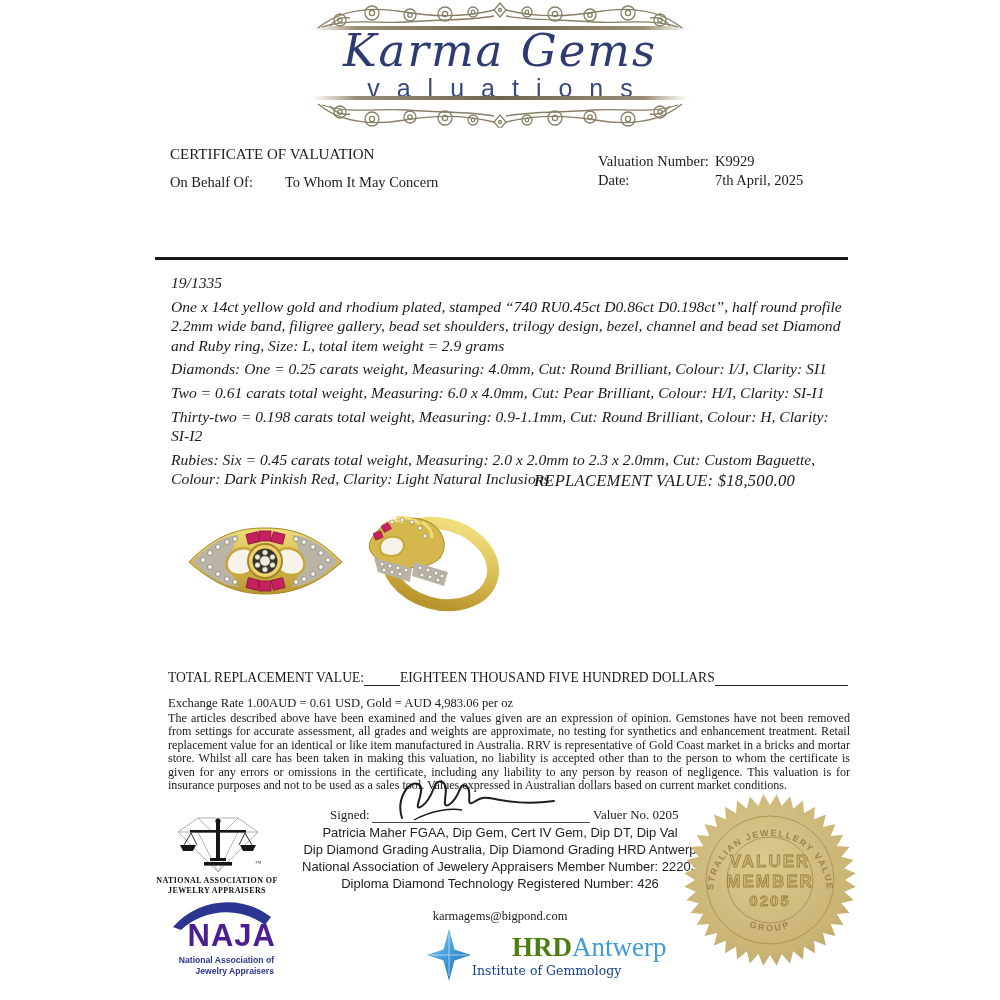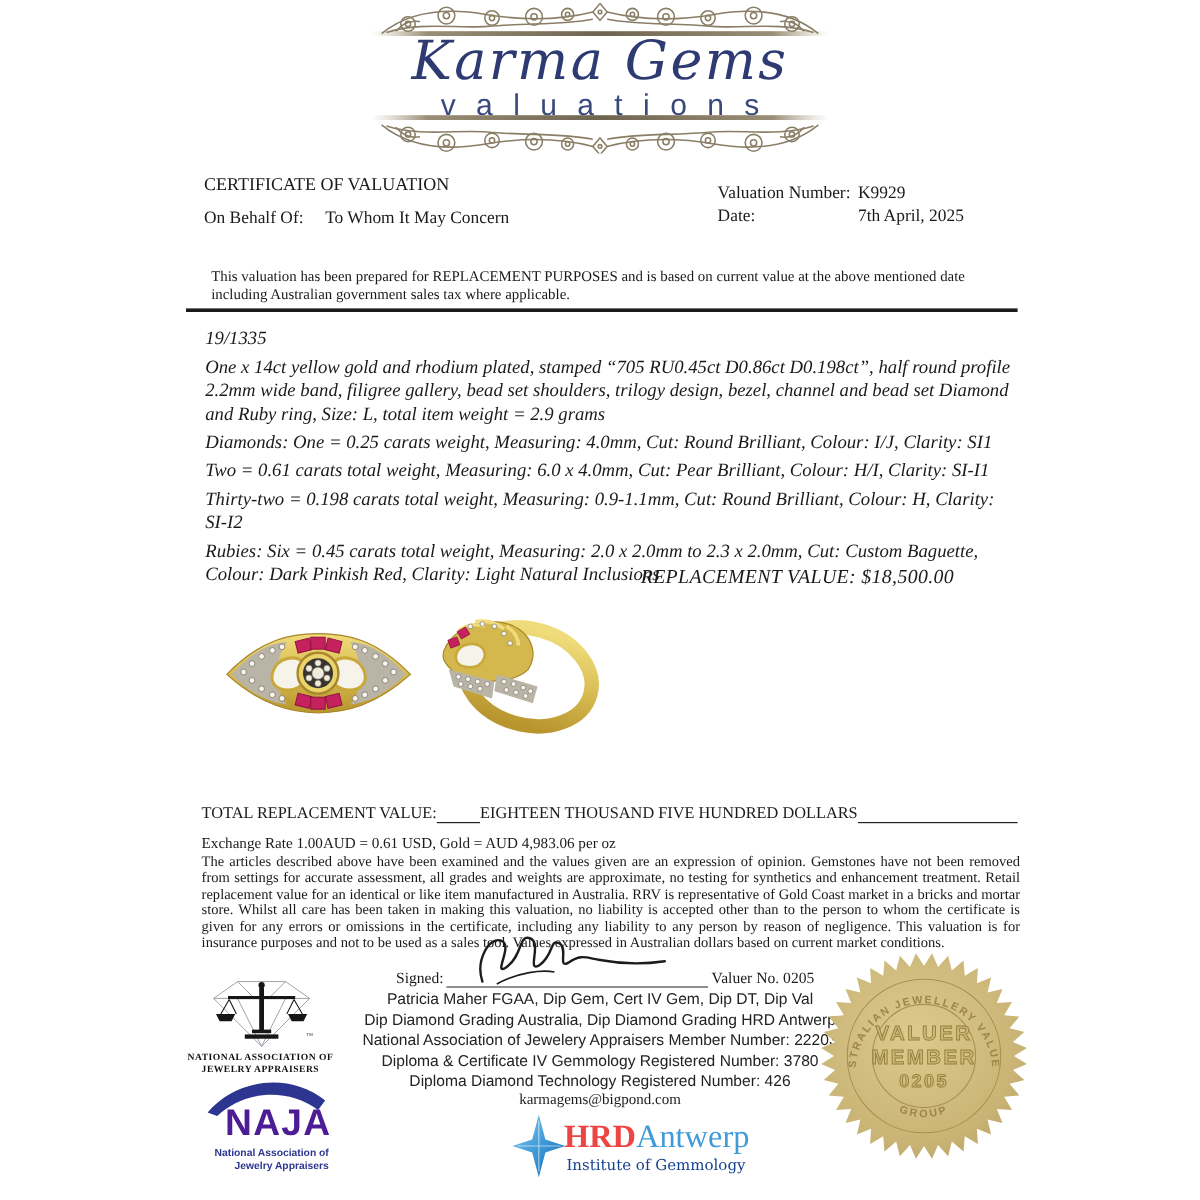--- a/index.html
+++ b/index.html
@@ -9,21 +9,21 @@
 
   
   .brand-name{top:24px;left:0;width:1000px;text-align:center;
     font-family:"DejaVu Serif",serif;font-style:italic;font-size:45px;color:#2e3a72;letter-spacing:2px;}
   .brand-sub{top:74px;left:0;width:1000px;text-align:center;
     font-family:"Liberation Sans",sans-serif;font-size:25px;color:#39497e;letter-spacing:17px;text-indent:17px;}
 
   
   .cert-title{top:146px;left:170px;font-size:15px;}
   .cert-behalf{top:174px;left:170px;font-size:14.5px;}
-  .cert-behalf .val{margin-left:18px;}
+  .cert-behalf .val{margin-left:32px;}
   .vn-label{top:153px;left:598px;font-size:14.5px;}
   .vn-value{top:153px;left:715px;font-size:14.5px;}
   .dt-label{top:172px;left:598px;font-size:14.5px;}
   .dt-value{top:172px;left:715px;font-size:14.5px;}
 
   .disclaimer{top:223px;left:176px;width:672px;font-size:12.4px;line-height:15px;}
   .rule-thick{top:257px;left:155px;width:693px;height:3px;background:#1b1b1b;}
 
   
   .item-block{top:269px;left:167px;width:683px;font-style:italic;font-size:15.6px;line-height:19.6px;}
@@ -49,21 +49,21 @@
   
   .scales-cap{top:876px;left:152px;width:130px;text-align:center;font-size:8px;font-weight:bold;
     line-height:10px;letter-spacing:.4px;color:#111;}
   .naja-word{top:918px;left:168px;width:108px;text-align:right;
     font-family:"Liberation Sans",sans-serif;font-weight:bold;font-size:31px;color:#4c1d95;letter-spacing:1px;}
   .naja-cap{top:955px;left:150px;width:124px;text-align:right;
     font-family:"Liberation Sans",sans-serif;font-size:8.6px;font-weight:bold;line-height:11px;color:#2c3690;}
 
   
   .hrd-text{top:934px;left:470px;font-family:"Liberation Serif",serif;font-size:27px;line-height:27px;}
-  .hrd-text .b{font-weight:bold;color:#ef4444;}
+  .hrd-text .b{font-weight:bold;color:#4d7c0f;margin-left:42px;}
   .hrd-text .l{color:#3f9bd8;}
   .hrd-cap{top:963px;left:472px;font-size:12.5px;color:#16418c;font-family:"DejaVu Serif",serif;}
 </style>
 </head>
 <body>
 
 <div class="page">
 
   <svg class="abs" style="top:2px;left:310px" width="380" height="30" viewBox="0 0 380 30">
     <defs>
@@ -116,26 +116,25 @@
 
   <div class="abs cert-title">CERTIFICATE OF VALUATION</div>
   <div class="abs cert-behalf">
     <span>On Behalf Of:</span><span class="val">To Whom It May Concern</span>
   </div>
   <div class="abs vn-label">Valuation Number:</div>
   <div class="abs vn-value">K9929</div>
   <div class="abs dt-label">Date:</div>
   <div class="abs dt-value">7th April, 2025</div>
 
-  <div class="abs disclaimer">This valuation has been prepared for REPLACEMENT PURPOSES and is based on current value at the above mentioned date including Australian government sales tax where applicable.</div>
   <div class="abs rule-thick"></div>
 
   <div class="abs item-block">
     <div>19/1335</div>
-    <div>One x 14ct yellow gold and rhodium plated, stamped “705 RU0.45ct D0.86ct D0.198ct”, half round profile 2.2mm wide band, filigree gallery, bead set shoulders, trilogy design, bezel, channel and bead set Diamond and Ruby ring, Size: L, total item weight = 2.9 grams</div>
+    <div>One x 14ct yellow gold and rhodium plated, stamped “740 RU0.45ct D0.86ct D0.198ct”, half round profile 2.2mm wide band, filigree gallery, bead set shoulders, trilogy design, bezel, channel and bead set Diamond and Ruby ring, Size: L, total item weight = 2.9 grams</div>
     <div>Diamonds: One = 0.25 carats weight, Measuring: 4.0mm, Cut: Round Brilliant, Colour: I/J, Clarity: SI1</div>
     <div>Two = 0.61 carats total weight, Measuring: 6.0 x 4.0mm, Cut: Pear Brilliant, Colour: H/I, Clarity: SI-I1</div>
     <div>Thirty-two = 0.198 carats total weight, Measuring: 0.9-1.1mm, Cut: Round Brilliant, Colour: H, Clarity: SI-I2</div>
     <div>Rubies: Six = 0.45 carats total weight, Measuring: 2.0 x 2.0mm to 2.3 x 2.0mm, Cut: Custom Baguette, Colour: Dark Pinkish Red, Clarity: Light Natural Inclusions</div>
   </div>
   <div class="abs replacement">REPLACEMENT VALUE: $18,500.00</div>
 
   <svg class="abs" style="top:514px;left:183px" width="165" height="96" viewBox="0 0 165 96">
     <defs>
       <linearGradient id="gd1" x1="0" y1="0" x2="0" y2="1">
@@ -240,21 +239,20 @@
     <path d="M22,46 C40,36 60,34 70,36" fill="none" stroke="#1c1c1c" stroke-width="1.4"></path>
   </svg>
   <div class="abs signed-label">Signed:</div>
   <div class="abs sig-line"></div>
   <div class="abs valuer-no">Valuer No. 0205</div>
 
   <div class="abs creds">
     <div>Patricia Maher FGAA, Dip Gem, Cert IV Gem, Dip DT, Dip Val</div>
     <div>Dip Diamond Grading Australia, Dip Diamond Grading HRD Antwerp</div>
     <div>National Association of Jewelery Appraisers Member Number: 22203</div>
-    <div>Diploma &amp; Certificate IV Gemmology Registered Number: 3780</div>
     <div>Diploma Diamond Technology Registered Number: 426</div>
   </div>
   <div class="abs email">karmagems@bigpond.com</div>
 
   <svg class="abs" style="top:812px;left:172px" width="92" height="64" viewBox="0 0 92 64">
     <g stroke="#9aa0a8" stroke-width="0.8" fill="none">
       <path d="M6,20 L26,6 L66,6 L86,20 L46,60 Z"></path>
       <path d="M6,20 L86,20 M26,6 L40,20 M66,6 L52,20 M46,6 L46,20 M26,20 L46,60 M66,20 L46,60"></path>
     </g>
     <g fill="#161616">

